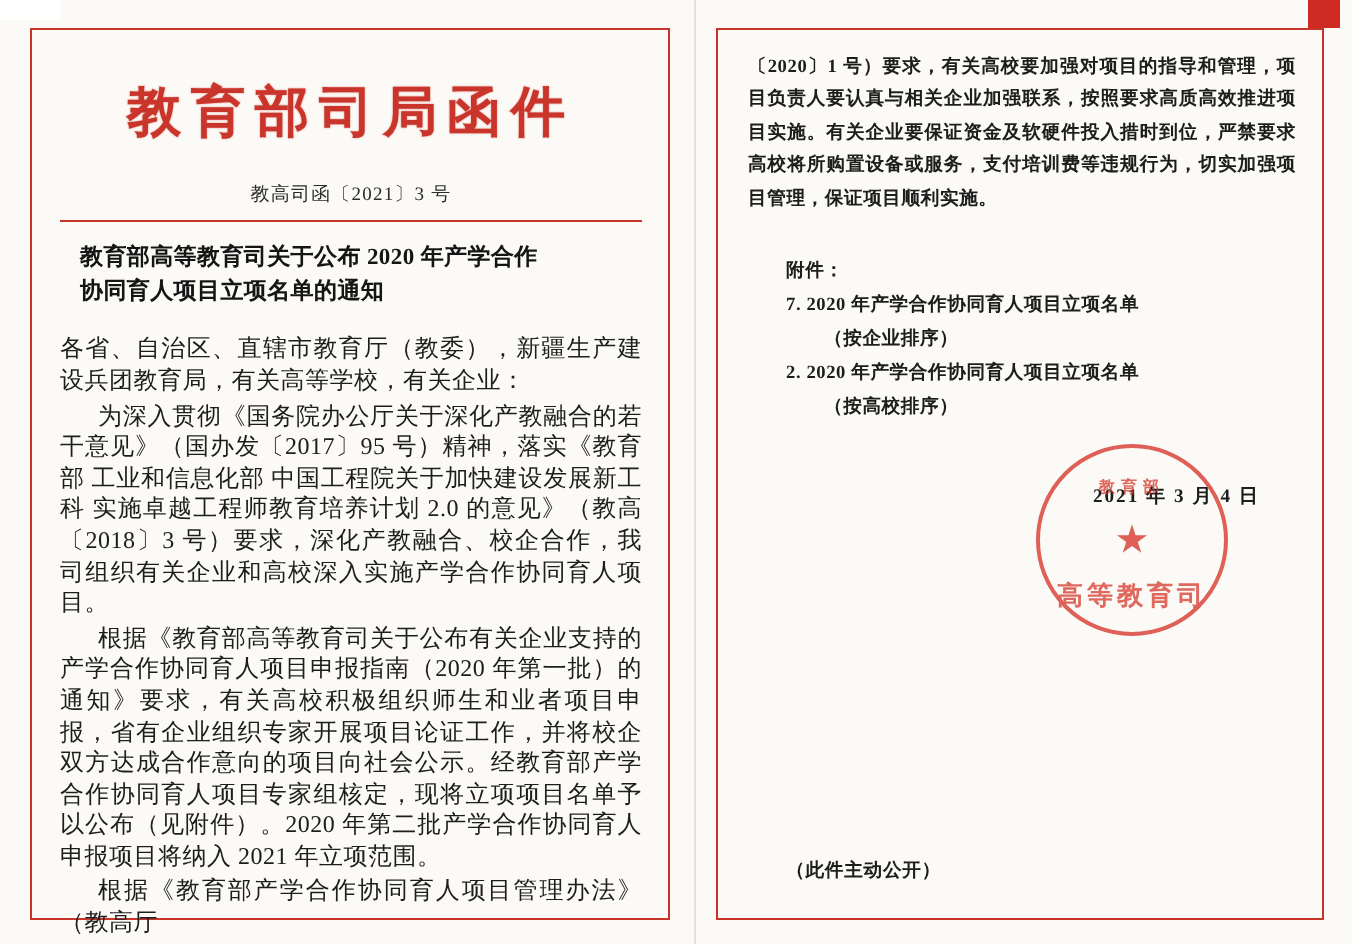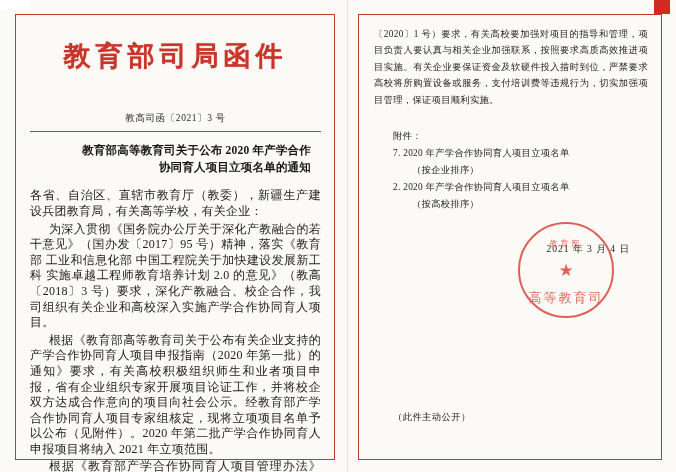--- a/index.html
+++ b/index.html
@@ -46,20 +46,21 @@
     box-sizing: border-box;
   }
   .sheet.left {
     width: 348px;
     height: 472px;
     border-right: 1px solid #e3e1db;
   }
   .sheet.right {
     width: 328px;
     height: 472px;
+    font-weight: bold;
   }
 
   
   .frame {
     position: absolute;
     border: 1.6px solid #c9352b;
     box-sizing: border-box;
   }
   .frame.left {
     left: 15px;
@@ -99,33 +100,33 @@
     letter-spacing: 5px;
     margin-top: 12px;
     white-space: nowrap;
     text-shadow: 0 0 1px rgba(201,53,43,0.6);
   }
 
   .doc-number {
     text-align: center;
     font-size: 9.5px;
     color: #2a2a2a;
-    margin-top: 38px;
+    margin-top: 17px;
     letter-spacing: 0.6px;
   }
 
   .red-rule {
     height: 1.4px;
     background: #c9352b;
     margin-top: 6px;
     margin-bottom: 10px;
   }
 
   .doc-title {
-    text-align: right;
+    text-align: left;
     font-weight: 700;
     font-size: 11.5px;
     line-height: 17px;
     color: #151515;
     margin: 2px 10px 12px 10px;
     letter-spacing: 0.2px;
   }
 
   .para {
     font-size: 12px;
@@ -209,21 +210,21 @@
     text-align: center;
     color: #d6362b;
     font-size: 13px;
     letter-spacing: 2px;
     opacity: 0.95;
   }
 
   .footer-note {
     position: absolute;
     left: 0;
-    bottom: 28px;
+    bottom: 10px;
     font-size: 9.3px;
     color: #1d1d1d;
     letter-spacing: 0.4px;
     text-indent: 19px;
   }
 
   .left-footer-spacer { height: 6px; }
 </style>
 </head>
 <body>

